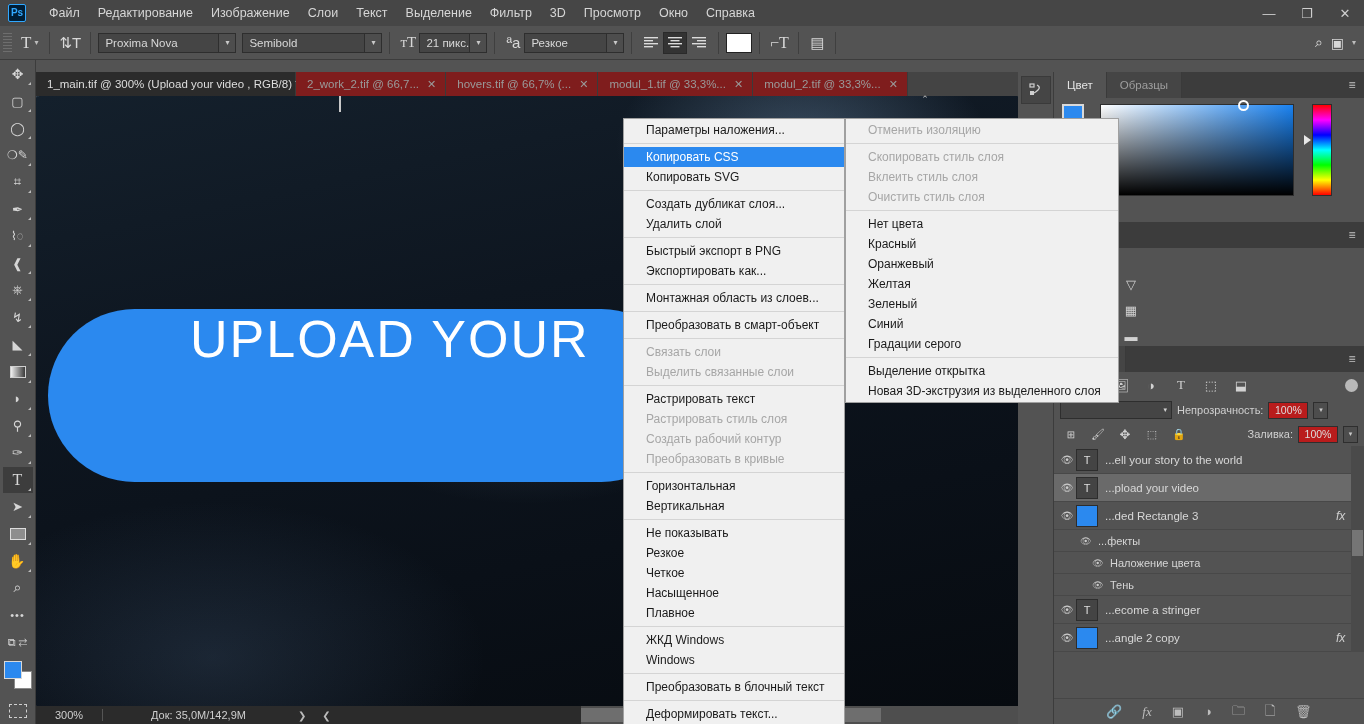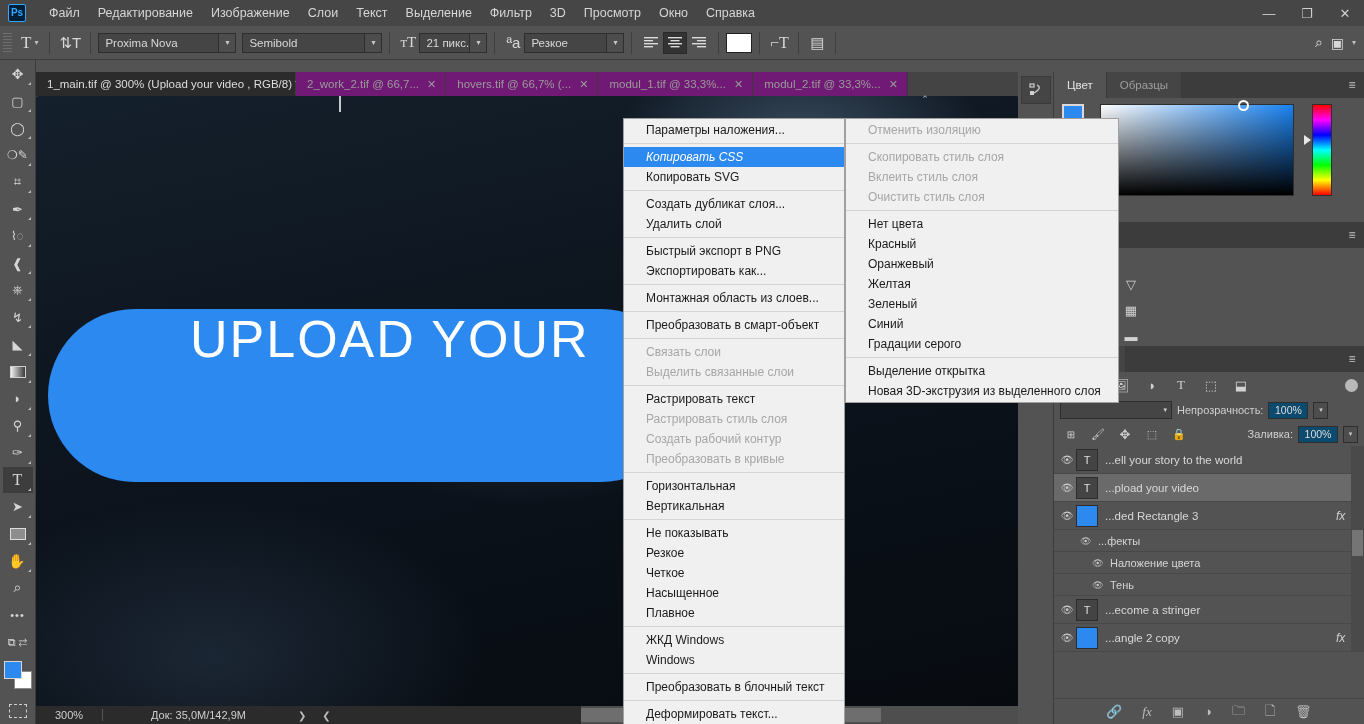--- a/index.html
+++ b/index.html
@@ -96,21 +96,21 @@
   #fgsw { position: absolute; left: 0; top: 0; width: 18px; height: 18px; background: #2b89ef; border: 1px solid #d8d8d8; z-index: 2; }
   #bgsw { position: absolute; left: 10px; top: 10px; width: 18px; height: 18px; background: #ffffff; border: 1px solid #8a8a8a; }
 
   
   #tabbar {
     position: absolute; left: 36px; top: 72px; width: 1328px; height: 24px;
     background: #444444; display: flex; align-items: stretch;
   }
   .doctab {
     display: flex; align-items: center; gap: 8px;
-    padding: 0 9px 0 11px; background: #701a75; color: #9a9a9a;
+    padding: 0 9px 0 11px; background: #7f1d1d; color: #9a9a9a;
     font-size: 11.5px; border-right: 1px solid #3a3a3a; white-space: nowrap;
     max-width: 260px;
   }
   .doctab.active { background: #2b2b2b; color: #dedede; }
   .tab-x { color: #9a9a9a; font-size: 11px; }
 
   
   #canvas-wrap {
     position: absolute; left: 36px; top: 96px; width: 982px; height: 610px;
     background: #2a2a2a; overflow: hidden;
@@ -247,21 +247,21 @@
   }
   .lsel {
     height: 18px; background: #454545; border: 1px solid #2e2e2e; color: #d2d2d2;
     font-size: 10.5px; display: flex; align-items: center; padding: 0 4px; position: relative;
   }
   #layers-opacityrow, #layers-fillrow {
     display: flex; align-items: center; height: 24px; padding: 0 6px; gap: 5px;
     font-size: 11px; color: #cfcfcf;
   }
   .num-field {
-    width: 40px; height: 17px; background: #0c4a6e; border: 1px solid #2e2e2e;
+    width: 40px; height: 17px; background: #b91c1c; border: 1px solid #2e2e2e;
     display: flex; align-items: center; justify-content: center; font-size: 10.5px; color: #ddd;
   }
   .mini-arrow {
     width: 15px; height: 17px; background: #4d4d4d; border: 1px solid #2e2e2e;
     display: flex; align-items: center; justify-content: center; font-size: 7px; color: #c9c9c9;
   }
   #layers-list { position: relative; background: #535353; }
   .layer-row {
     display: flex; align-items: center; height: 28px; padding: 0 6px 0 4px;
     border-bottom: 1px solid #484848; font-size: 11.5px; color: #d8d8d8;
@@ -300,21 +300,21 @@
     position: absolute; left: 845px; top: 118px; width: 274px;
     background: #f0f0f0; border: 1px solid #a0a0a0;
     z-index: 51; padding: 1px 0;
   }
   .ctx-item {
     height: 20px; display: flex; align-items: center;
     padding-left: 22px; font-size: 12px; color: #1a1a1a;
     white-space: nowrap;
   }
   .ctx-item.disabled { color: #a6a6a6; }
-  .ctx-item.highlight { background: #2b89ef; color: #ffffff; font-style: italic; }
+  .ctx-item.highlight { background: #2b89ef; color: #ffffff; }
   .ctx-sep { height: 1px; background: #d4d4d4; margin: 3px 0; }
 </style>
 </head>
 <body>
 
 <div id="app">
 
   <div id="menubar">
     <div id="ps-logo">Ps</div>
     <div class="menu-item">Файл</div>

